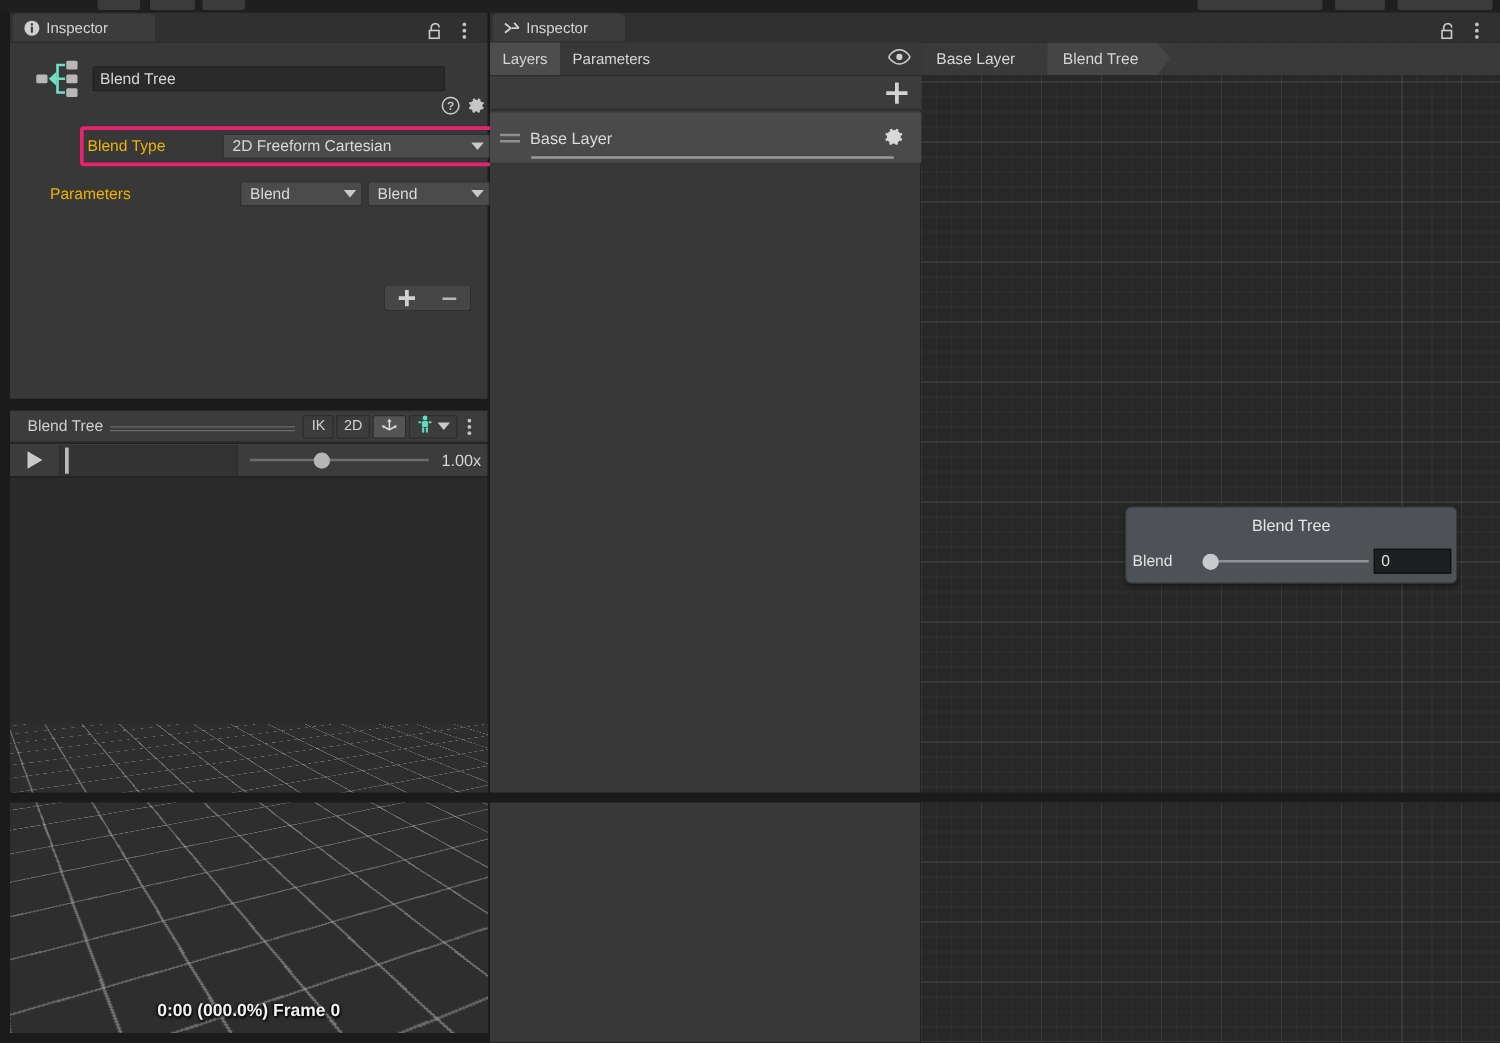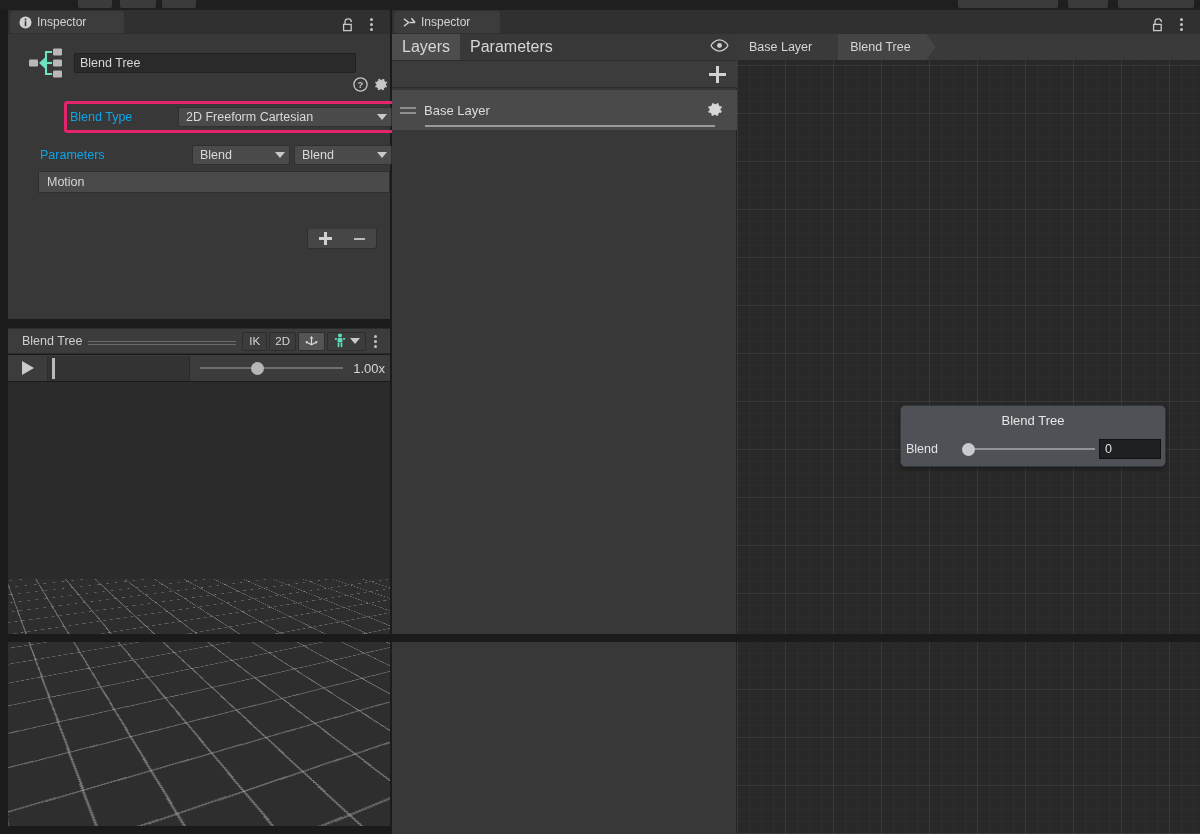--- a/index.html
+++ b/index.html
@@ -38,21 +38,21 @@
     border: 1px solid #212121; border-radius: 2px;
     color: #d6d6d6; font-size: 12.5px; line-height: 18px; padding: 0 5px;
   }
   .q-gear { position: absolute; left: 345px; top: 43px; display: flex; gap: 6px; align-items: center; }
 
   .blendtype-highlight {
     position: absolute; left: 56px; top: 67px; width: 335px; height: 32px;
     border: 3px solid #e4246d; border-radius: 3px; pointer-events: none;
   }
   .blendtype-row { position: absolute; left: 62px; top: 72px; width: 322px; height: 21px; display: flex; align-items: center; }
-  .lbl { color: #0ea5e9; font-size: 12.5px; }
+  .lbl { color: #eab308; font-size: 12.5px; }
   .dropdown {
     background: #4b4b4b; border: 1px solid #303030; border-radius: 2px;
     height: 20px; display: flex; align-items: center; justify-content: space-between;
     padding: 0 4px 0 7px; color: #d9d9d9; font-size: 12.5px;
   }
   .caret { width: 0; height: 0; border-left: 5px solid transparent; border-right: 5px solid transparent; border-top: 6px solid #c9c9c9; margin-left: 6px; }
 
   .params-row { position: absolute; left: 32px; top: 111px; width: 352px; display: flex; align-items: center; }
   .pdd { width: 98px; }
 
@@ -126,21 +126,21 @@
     color: #f2f2f2; font-size: 14px; font-weight: bold;
     text-shadow: 1px 1px 2px #000, -1px 0 2px #000;
   }
   #anim-tabstrip { position: absolute; left: 392px; top: 10px; width: 808px; height: 24px; background: #303030; }
   #anim-tab { left: 394px; top: 11px; width: 106px; }
 
   .anim-left { position: absolute; left: 392px; top: 34px; width: 345px; height: 800px; background: #383838; border-right: 1px solid #242424; }
   .lp-tabs { position: absolute; left: 0; top: 0; width: 345px; height: 26px; background: #383838; display: flex; align-items: center; }
   .lp-tab {
     height: 26px; padding: 0 10px; display: flex; align-items: center;
-    color: #d7d7d7; font-size: 16px;
+    color: #d7d7d7; font-size: 12px;
   }
   .lp-tab.sel { background: #4d4d4d; }
   .eye-wrap { position: absolute; right: 8px; top: 4px; }
 
   .addlayer-bar {
     position: absolute; left: 0; top: 26px; width: 345px; height: 28px;
     background: #3c3c3c; border-top: 1px solid #2c2c2c; border-bottom: 1px solid #2c2c2c;
     display: flex; align-items: center; justify-content: flex-end; padding-right: 11px;
   }
   .plusbig { position: relative; width: 17px; height: 17px; }
@@ -293,23 +293,20 @@
         <span>Blend</span>
         <span class="caret"></span>
       </div>
       <div class="dropdown pdd">
         <span>Blend</span>
         <span class="caret"></span>
       </div>
     </div>
 
     <div class="motion-box">
-      <div class="motion-hdr">
-        <span>Motion</span>
-      </div>
       <div class="motion-foot">
         <span class="plusglyph"></span>
         <span class="minusglyph"></span>
       </div>
     </div>
   </div>
 
   <div class="prev-tb">
     <span class="prev-title">Blend Tree</span>
     <span class="tb-rail"></span>
@@ -361,20 +358,21 @@
     <div class="speed-wrap">
       <span class="speed-track"></span>
       <span class="speed-knob"></span>
       <span class="speed-val">1.00x</span>
     </div>
   </div>
 
   <div class="viewport">
     <div class="floor"></div>
 
+    <div class="status">0:00 (000.0%) Frame 0</div>
   </div>
 
   <div id="anim-tabstrip" class="tabstrip"></div>
   <div id="anim-tab" class="tab">
     <span class="tab-icon">
       <svg width="13" height="13" viewBox="0 0 14 14">
           <path d="M1 3l5 4-5 4" fill="none" stroke="#d0d0d0" stroke-width="1.6"></path>
           <path d="M7 7h6" fill="none" stroke="#d0d0d0" stroke-width="1.6"></path>
           <path d="M9 2.5 13 7" fill="none" stroke="#d0d0d0" stroke-width="1.6"></path>
         </svg>

